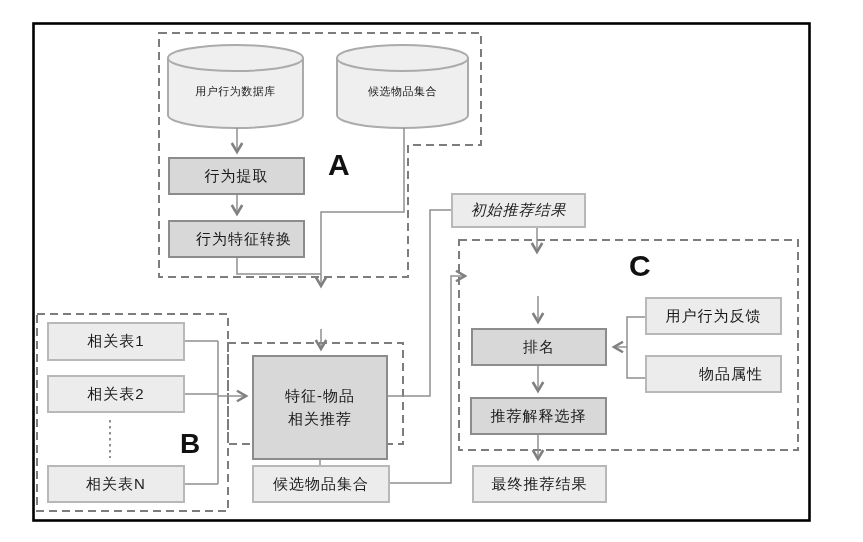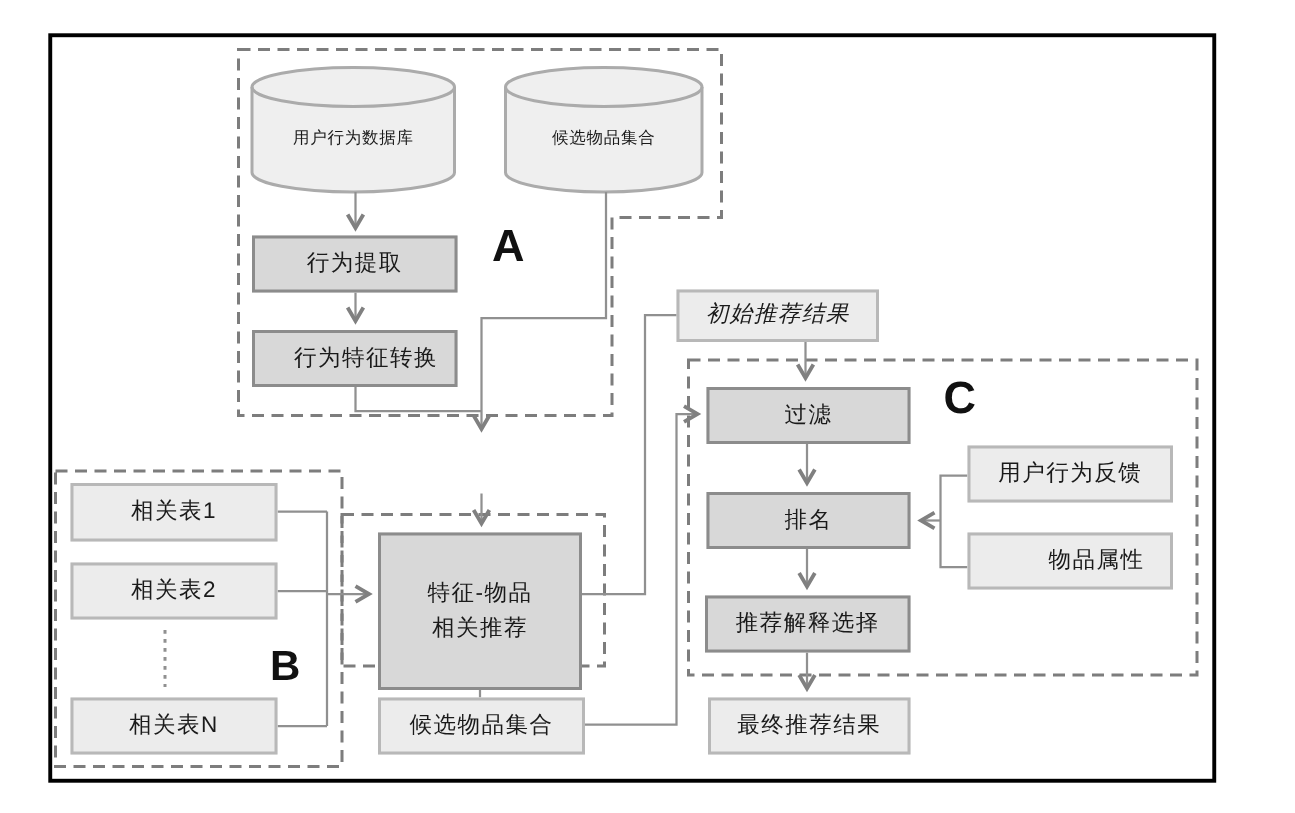--- a/index.html
+++ b/index.html
@@ -95,21 +95,20 @@
     </g>
   </svg>
 
   <div class="cyl-label" style="left:168px;top:66px;width:135px;height:50px;">用户行为数据库</div>
   <div class="cyl-label" style="left:337px;top:66px;width:131px;height:50px;">候选物品集合</div>
 
   <div class="node dark" style="left:168px;top:157px;width:137px;height:38px;">行为提取</div>
   <div class="node dark" style="left:168px;top:220px;width:137px;height:38px;padding-left:15px;">行为特征转换</div>
   <div class="node dark thick" style="left:252px;top:355px;width:136px;height:105px;">特征-物品
 相关推荐</div>
-  <div class="node dark" style="left:471px;top:258px;width:136px;height:38px;">过滤</div>
   <div class="node dark" style="left:471px;top:328px;width:136px;height:38px;">排名</div>
   <div class="node dark" style="left:470px;top:397px;width:137px;height:38px;">推荐解释选择</div>
 
   <div class="node light" style="left:47px;top:322px;width:138px;height:39px;">相关表1</div>
   <div class="node light" style="left:47px;top:375px;width:138px;height:38px;">相关表2</div>
   <div class="node light" style="left:47px;top:465px;width:138px;height:38px;">相关表N</div>
   <div class="node light" style="left:252px;top:465px;width:138px;height:38px;">候选物品集合</div>
   <div class="node light" style="left:451px;top:193px;width:135px;height:35px;font-style:italic;">初始推荐结果</div>
   <div class="node light" style="left:472px;top:465px;width:135px;height:38px;">最终推荐结果</div>
   <div class="node light" style="left:645px;top:297px;width:137px;height:38px;">用户行为反馈</div>

